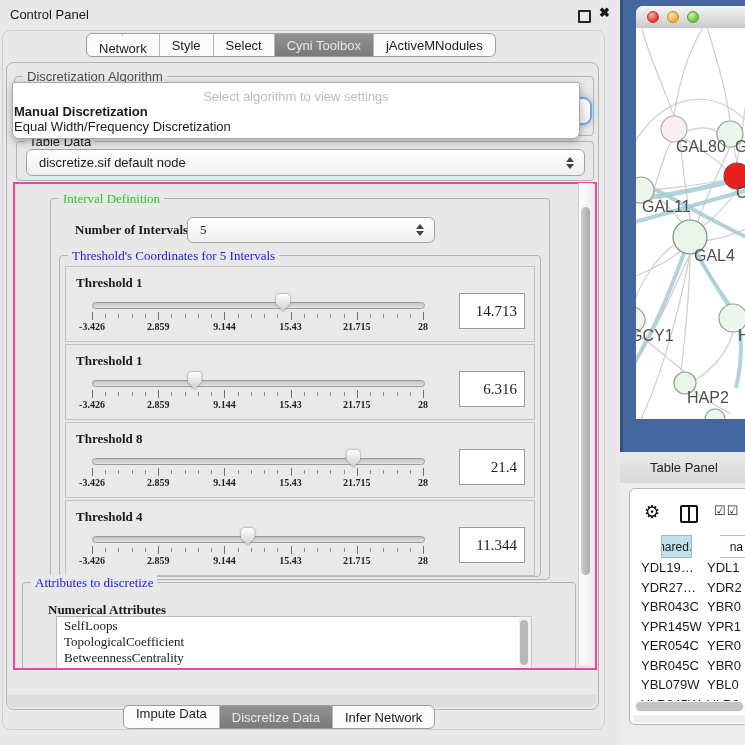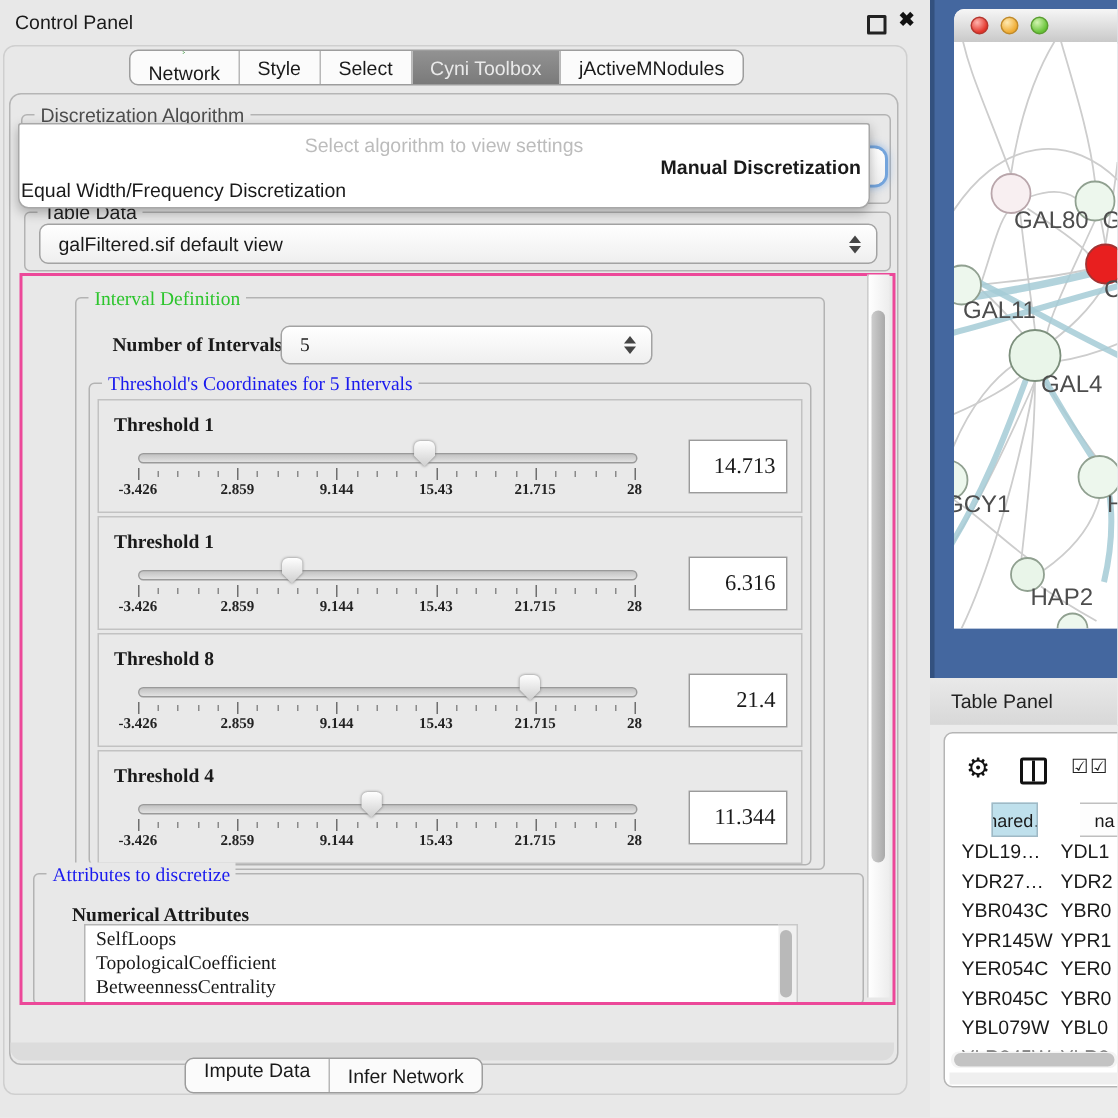--- a/index.html
+++ b/index.html
@@ -117,21 +117,21 @@
       border:1px solid #b5362e;box-sizing:border-box;}
   #light-yellow{left:31px;background:radial-gradient(circle at 35% 30%,#ffe9b0,#efac33 70%);
       border:1px solid #c08a2a;box-sizing:border-box;}
   #light-green{left:51px;background:radial-gradient(circle at 35% 30%,#d2f4b0,#67c337 70%);
       border:1px solid #5a9e31;box-sizing:border-box;}
   #net-canvas{left:0;top:22px;width:112px;height:391px;background:#ffffff;}
 
   
   #tp-bar{left:620px;top:452px;width:125px;height:31px;
       background:linear-gradient(#e9e9e9,#d8d8d8);border-bottom:1px solid #b2b2b2;}
-  #tp-title{left:14px;top:8px;font-size:13px;color:#222;}
+  #tp-title{left:30px;top:8px;font-size:13px;color:#222;}
   #tp-area{left:620px;top:483px;width:125px;height:262px;background:#ececec;}
   #tp-container{left:9px;top:5px;width:116px;height:235px;background:#ffffff;
       border:1px solid #b5b5b5;border-radius:6px 0 0 6px;}
   #tp-gear{left:14px;top:12px;font-size:18px;color:#111;}
   #tp-colicon{left:50px;top:16px;width:14px;height:14px;border:2px solid #111;border-radius:2px;}
   #tp-colicon::after{content:"";position:absolute;left:6px;top:0;width:2px;height:14px;background:#111;}
   #tp-checks{left:84px;top:14px;font-size:13px;color:#222;letter-spacing:1px;}
   #tp-header{left:3px;top:46px;width:113px;height:23px;display:flex;}
   .tp-hcell{box-sizing:border-box;border:1px solid #9fb9c5;font-size:12px;display:flex;
       align-items:center;justify-content:center;overflow:hidden;white-space:nowrap;margin-left:28px;}
@@ -193,30 +193,30 @@
     <div id="outer-bottom-strip" class="abs"></div>
 
     <div class="abs group" style="left:14px;top:76px;width:578px;height:58px;">
       <span class="group-title t-gray">Discretization Algorithm</span>
     </div>
     <div id="algo-combo" class="abs"></div>
 
     <div id="algo-popup" class="abs">
       <div id="algo-placeholder" class="abs">Select algorithm to view settings</div>
       <div id="algo-items" class="abs" style="left:0;top:21px;width:566px;">
-          <div class="popup-item" style="font-weight: bold; text-align: right;">Manual Discretization</div>
+          <div class="popup-item" style="font-weight: bold;">Manual Discretization</div>
           <div class="popup-item">Equal Width/Frequency Discretization</div>
         </div>
     </div>
 
     <div class="abs group" style="left:16px;top:141px;width:576px;height:38px;">
       <span class="group-title t-dark">Table Data</span>
     </div>
     <div class="abs combo" style="left:26px;top:149px;width:557px;height:25px;">
-      <span class="val">galFiltered.sif default view</span>
+      <span class="val">discretize.sif default node</span>
       <span class="arrows">
           <span class="arr-up"></span>
           <span class="arr-dn"></span>
         </span>
     </div>
 
     <div id="scrollpane" class="abs">
 
       <div id="interval-group" class="abs group">
         <span class="group-title t-green">Interval Definition</span>
@@ -427,20 +427,24 @@
 
     </div>
     <div id="vscroll" class="abs">
         <span class="thumb"></span>
       </div>
 
     <div id="bottom-tabs" class="abs seg">
         <div class="tab">
 
     <span class="tab-label">Impute Data</span>
+  </div>
+        <div class="tab selected">
+
+    <span class="tab-label">Discretize Data</span>
   </div>
         <div class="tab">
 
     <span class="tab-label">Infer Network</span>
   </div>
       </div>
   </div>
 
   <div id="blue-frame" class="abs"></div>
 

